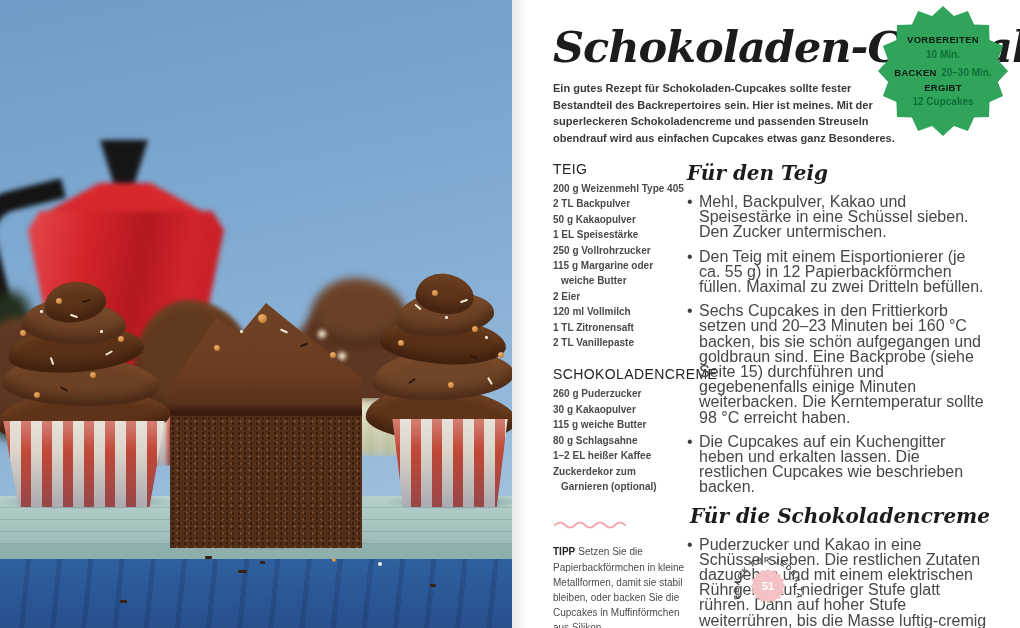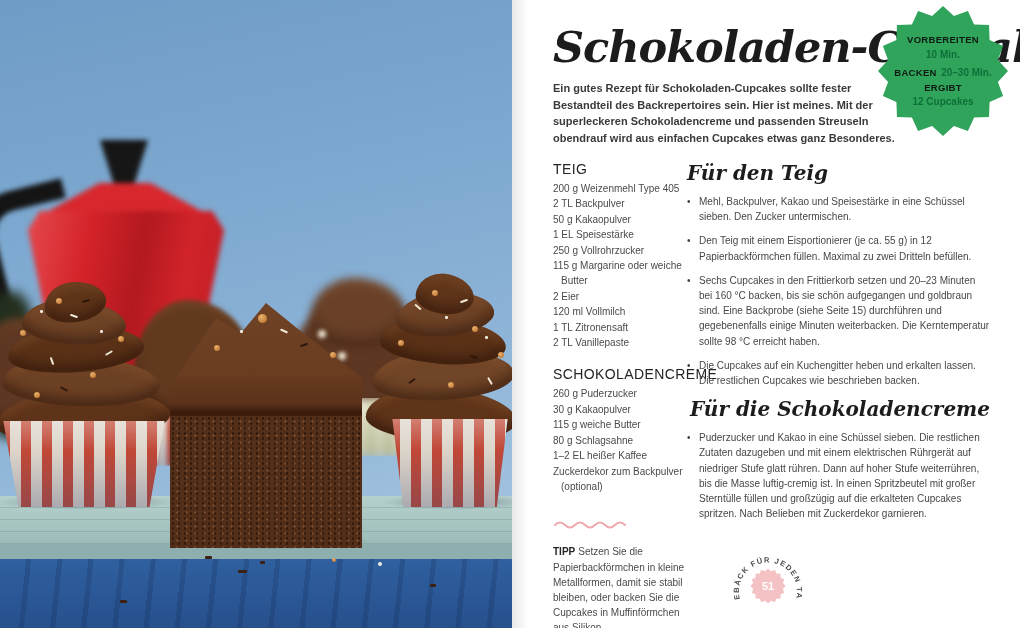--- a/index.html
+++ b/index.html
@@ -61,27 +61,27 @@
   .badge-text{position:absolute;inset:0;display:flex;flex-direction:column;justify-content:center;
               align-items:center;text-align:center;padding-top:1px;}
   .b-label{font-size:9.5px;font-weight:bold;color:#0d1a12;letter-spacing:.3px;line-height:14.5px;}
   .b-value{font-size:10px;font-weight:bold;color:#0e7039;line-height:14.5px;}
   .b-inline .b-label,.b-inline .b-value{display:inline;}
   .cols{position:absolute;left:41px;top:161px;display:flex;}
   .ing-col{width:132px;}
   .steps-col{width:303px;margin-left:2px;}
   .ing-h{font-size:14px;font-weight:normal;color:#242424;letter-spacing:.4px;margin:0 0 4px 0;}
   .ing-ul{list-style:none;margin:0 0 16px 0;padding:0;font-size:10px;line-height:15.4px;color:#4a4a4a;}
-  .ing-ul li{padding-left:8px;text-indent:-8px;}
+  .ing-ul li{padding-left:8px;text-indent:-8px;font-weight:bold;}
   .wave{margin:8px 0 6px 0;}
   .tip{font-size:10px;line-height:15.2px;color:#4a4a4a;margin:4px 0 0 0;}
   .tip-label{font-weight:bold;color:#242424;margin-right:3px;}
   .step-h{font-size:20px;margin:0 0 9px 0;}
   .step-h2{margin-top:4px;text-align:right;}
-  .steps-ul{list-style:none;margin:0 0 8px 0;padding:0;font-size:10px;line-height:15.2px;color:#474747;}
+  .steps-ul{list-style:none;margin:0 0 8px 0;padding:0;font-size:16px;line-height:15.2px;color:#474747;}
   .steps-ul li{position:relative;padding-left:12px;margin-bottom:9px;}
   .steps-ul li::before{content:"•";position:absolute;left:0;top:0;color:#3d3d3d;}
   .stamp{position:absolute;left:213px;top:546px;width:86px;height:80px;}
   .stamp-arc{font-size:7.5px;font-weight:bold;letter-spacing:1.3px;fill:#4c4c4c;}
   .stamp-num{font-size:11px;font-weight:bold;fill:#fff;font-family:"Liberation Sans",sans-serif;}
 </style>
 </head>
 <body>
 
 <div class="spread">
@@ -208,21 +208,21 @@
           <li>1 TL Zitronensaft</li>
           <li>2 TL Vanillepaste</li>
         </ul>
         <h3 class="ing-h">SCHOKOLADENCREME</h3>
         <ul class="ing-ul">
           <li>260 g Puderzucker</li>
           <li>30 g Kakaopulver</li>
           <li>115 g weiche Butter</li>
           <li>80 g Schlagsahne</li>
           <li>1–2 EL heißer Kaffee</li>
-          <li>Zuckerdekor zum Backpulver (optional)</li>
+          <li>Zuckerdekor zum Garnieren (optional)</li>
         </ul>
         <svg class="wave" width="78" height="12" viewBox="0 0 78 12">
           <path d="M2,7 Q7,2 12,7 T22,7 T32,7 T42,7 T52,7 T62,7 T72,7" fill="none" stroke="#f0a8ad" stroke-width="2" stroke-linecap="round"></path>
         </svg>
         <p class="tip">
           <span class="tip-label">TIPP</span><span>Setzen Sie die Papierbackförmchen in kleine Metallformen, damit sie stabil bleiben, oder backen Sie die Cupcakes in Muffinförmchen aus Silikon.</span>
         </p>
       </div>
 
       <div class="steps-col">

